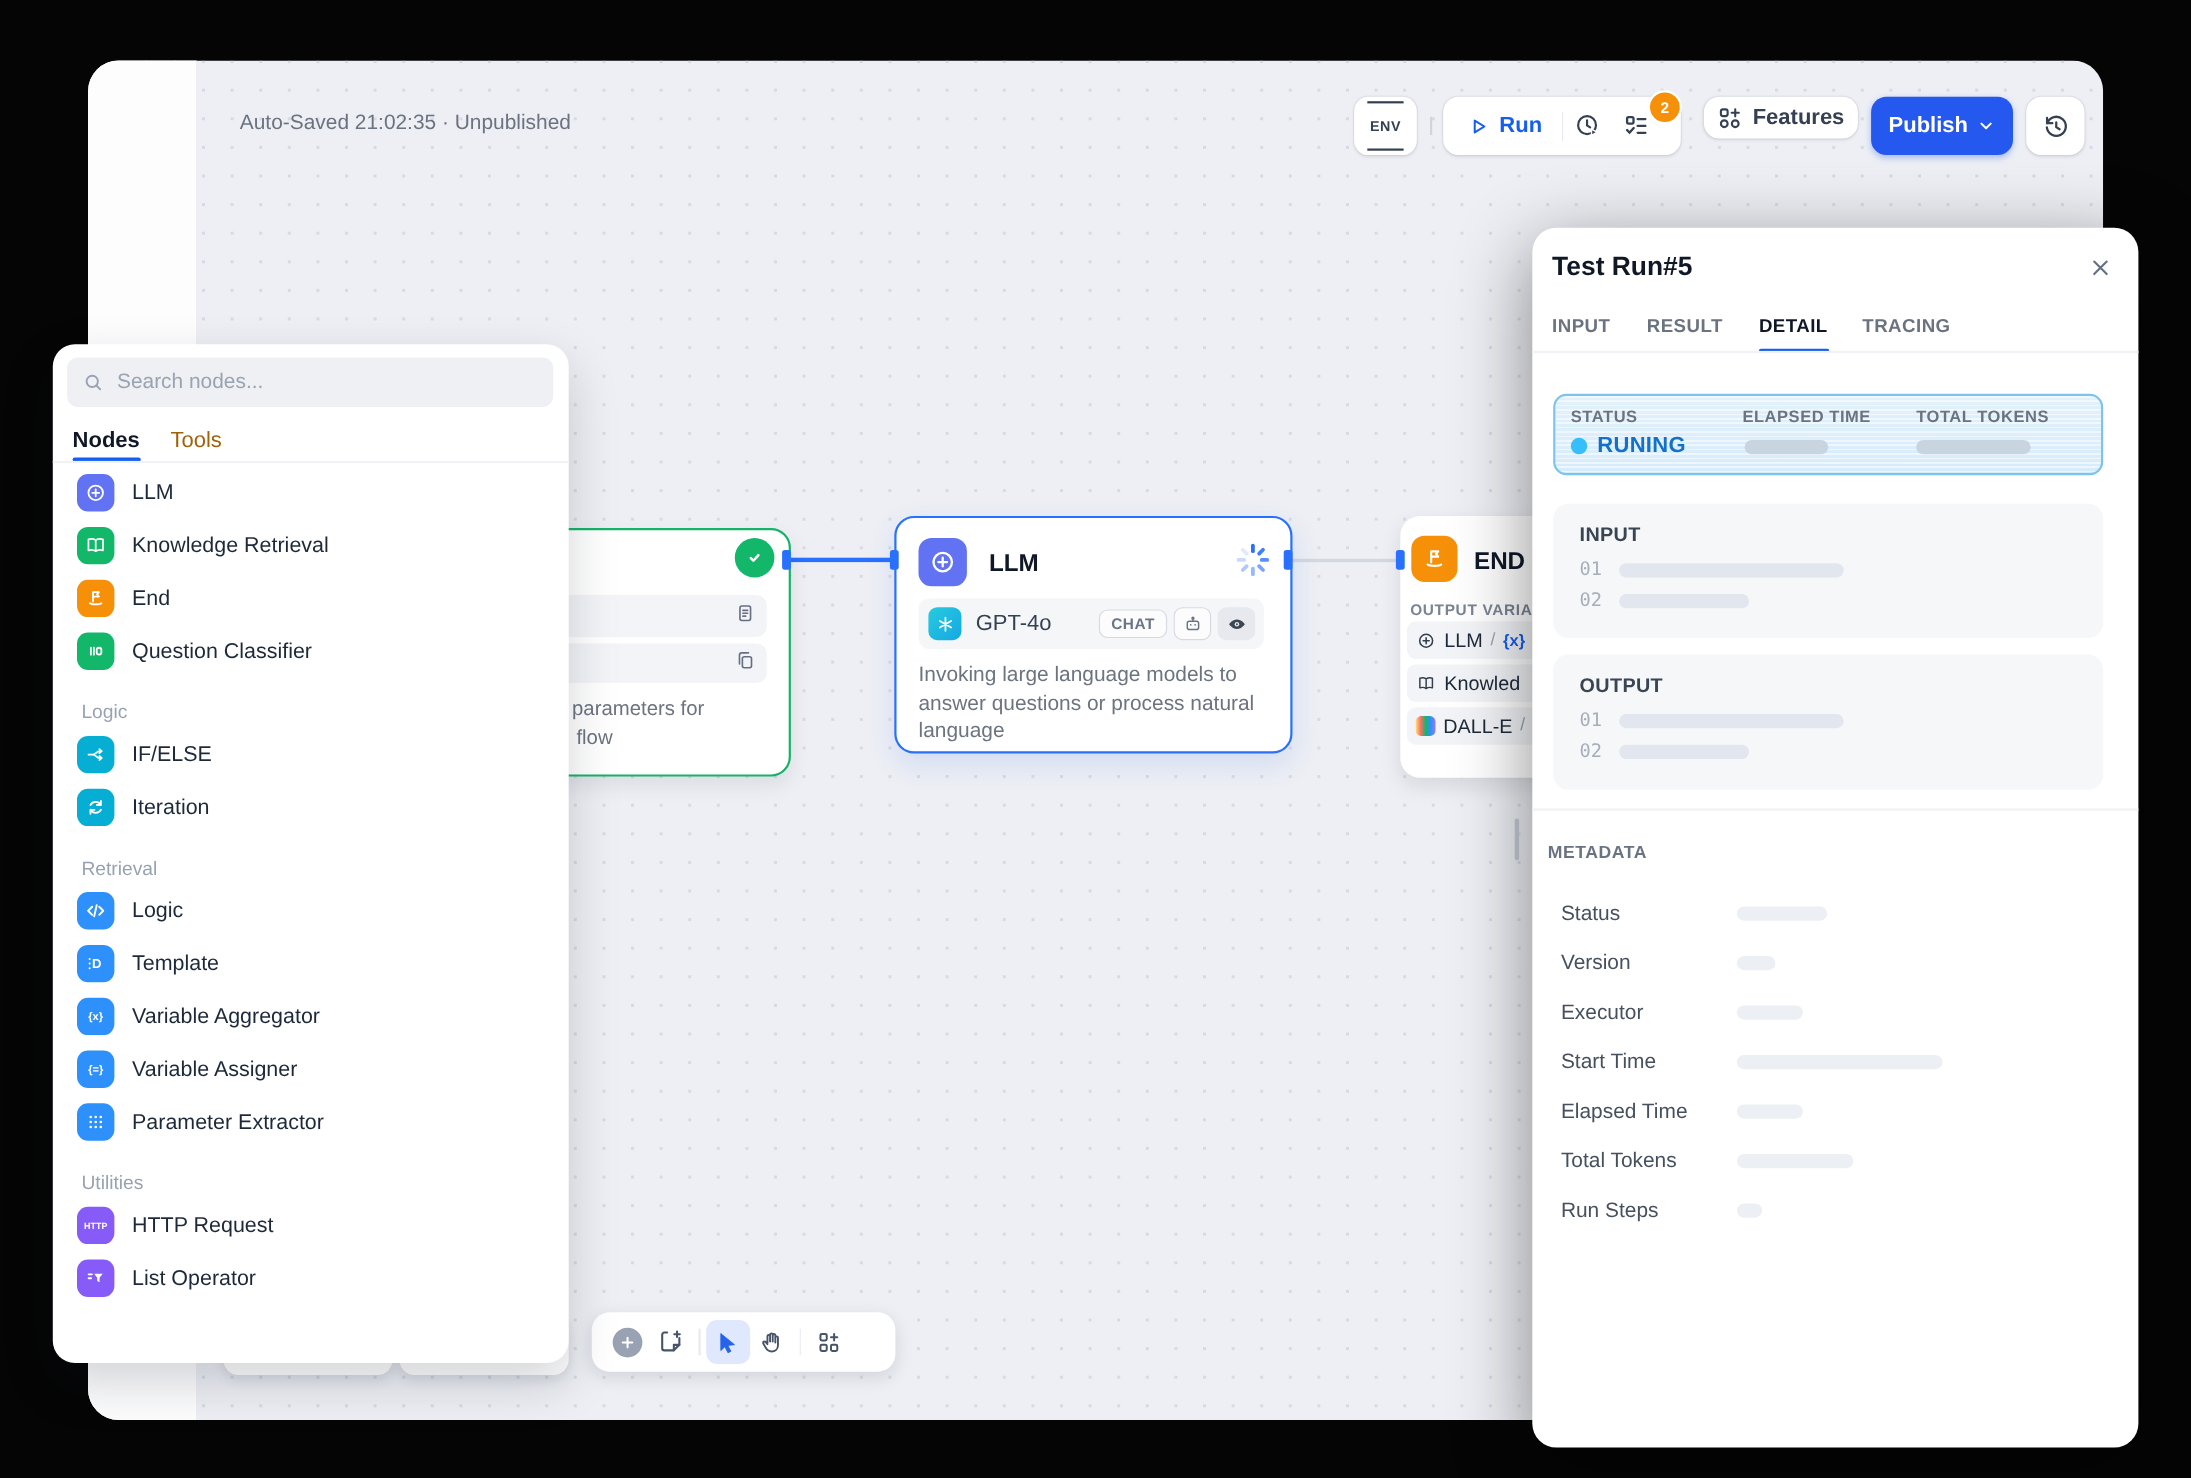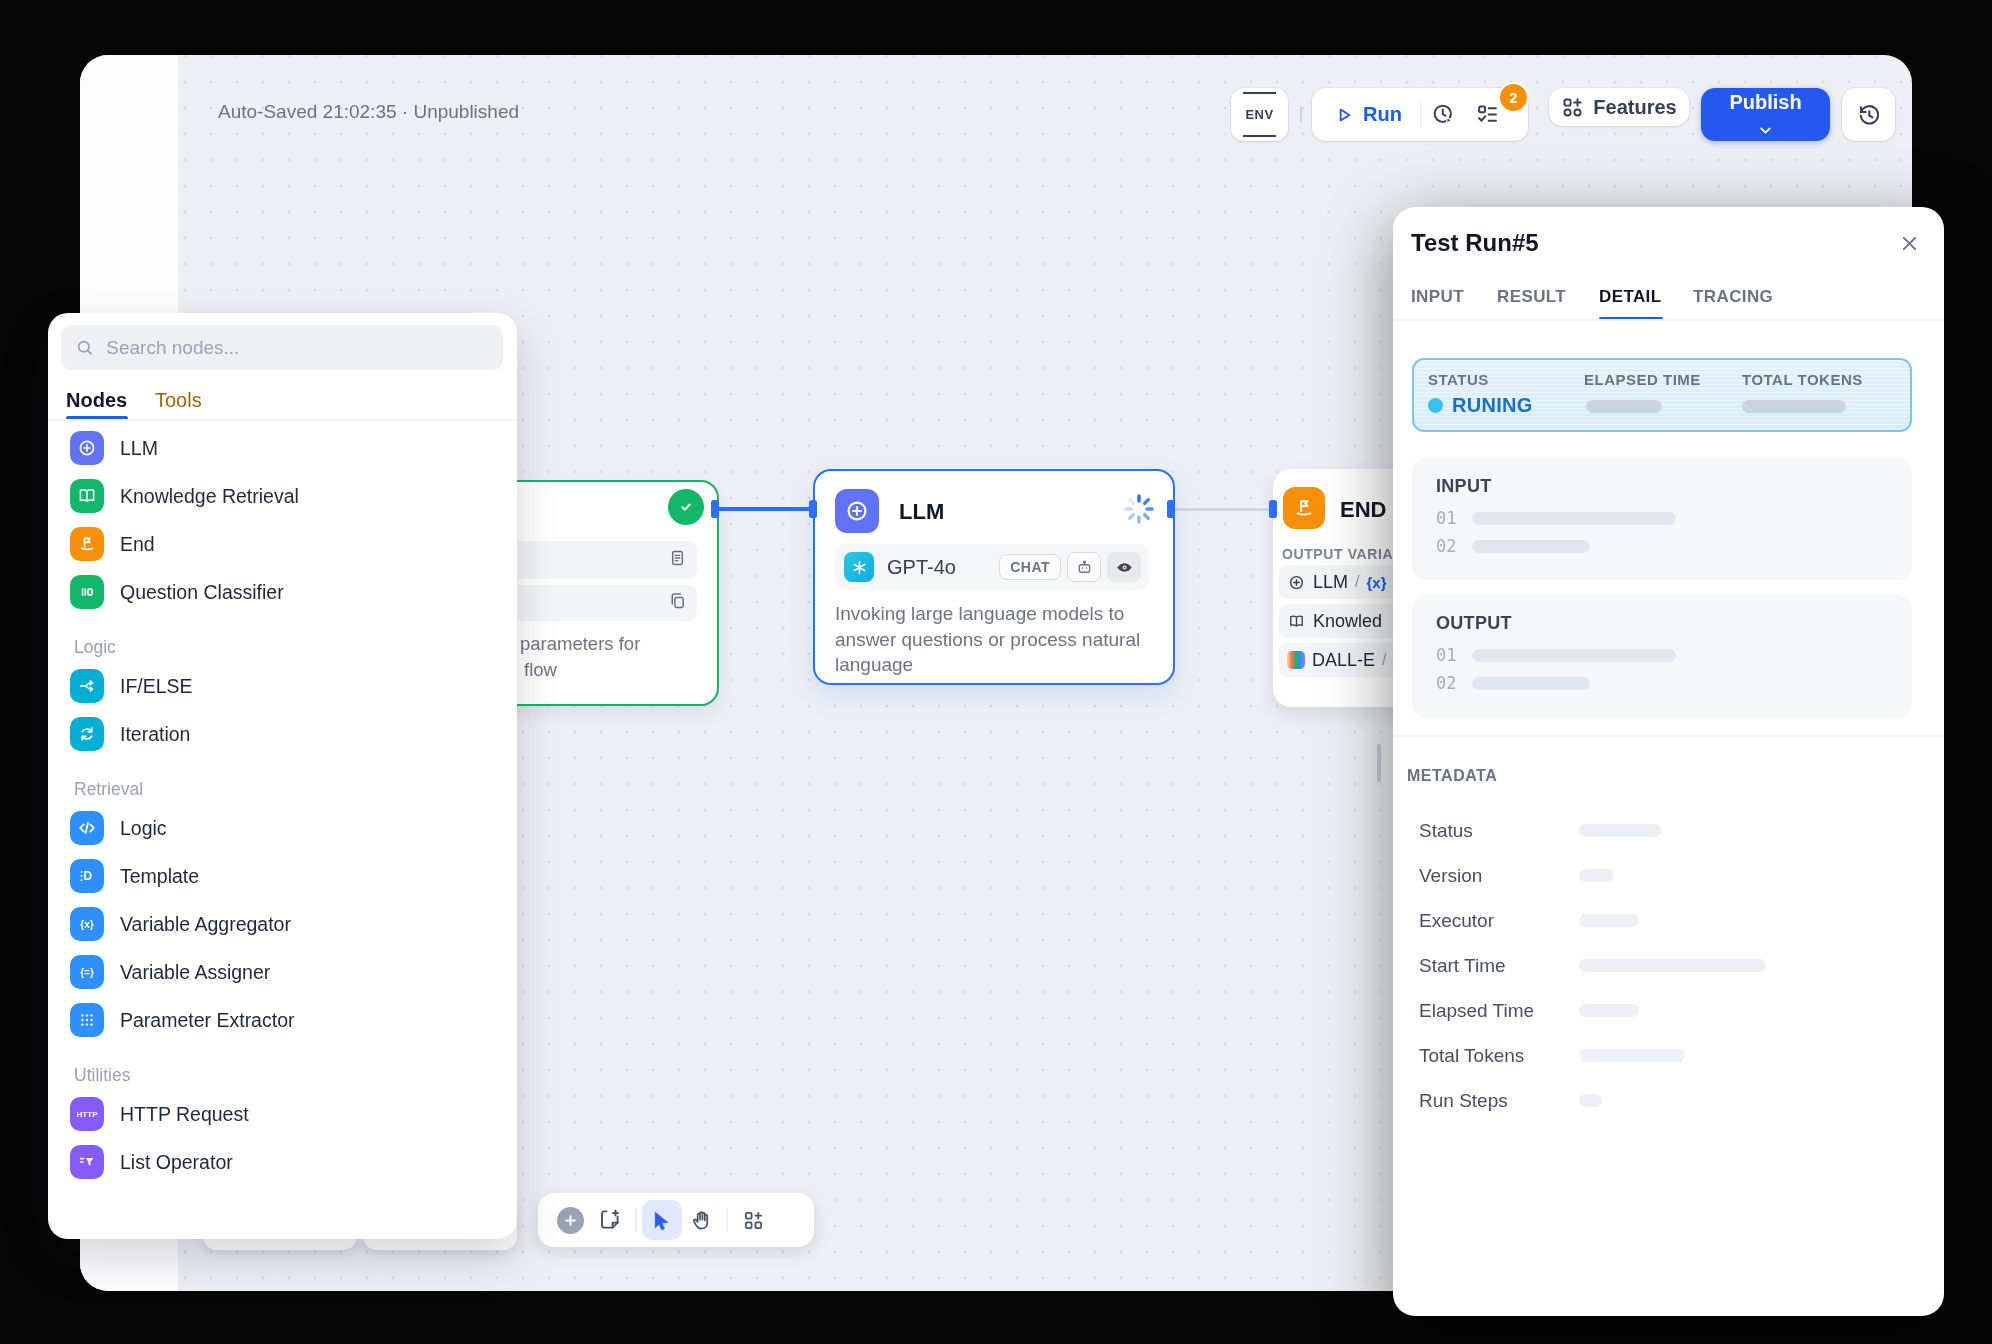--- a/index.html
+++ b/index.html
@@ -28,21 +28,21 @@
   .rungroup{left:1312px;top:88px;width:216px;height:53px;border-radius:14px;justify-content:flex-start;}
   .run-btn{display:flex;align-items:center;gap:9px;padding:0 18px 0 22px;height:100%;cursor:pointer;}
   .run-label{font-size:20px;font-weight:600;color:#155EEF;}
   .vsep{width:1.5px;height:26px;background:#E8EAF0;}
   .icbtn{display:flex;align-items:center;justify-content:center;width:44px;height:100%;cursor:pointer;}
   .badge2{left:1498px;top:82px;width:27px;height:27px;border-radius:50%;background:#F79009;border:2.5px solid #fff;
           color:#fff;font-size:14px;font-weight:800;display:flex;align-items:center;justify-content:center;z-index:4;}
   .features-btn{left:1549px;top:88px;width:140px;height:38px;gap:9px;cursor:pointer;}
   .features-label{font-size:20px;font-weight:600;color:#354052;}
   .publish-btn{left:1701px;top:88px;width:129px;height:53px;border-radius:14px;background:#2458EE;display:flex;
-               align-items:center;justify-content:center;gap:8px;z-index:3;box-shadow:0 2px 6px rgba(36,88,238,.35);cursor:pointer;flex-direction:column;}
+               align-items:center;justify-content:center;gap:8px;z-index:3;box-shadow:0 2px 6px rgba(36,88,238,.35);cursor:pointer;}
   .publish-label{font-size:20px;font-weight:700;color:#fff;}
   .history-btn{left:1842px;top:88px;width:53px;height:53px;}
   
   .node{background:#fff;border-radius:18px;z-index:2;}
   .start-node{left:462px;top:480px;width:253px;height:222px;border:2.5px solid #17B26A;box-shadow:0 8px 18px rgba(16,24,40,.08);}
   .check-badge{left:668px;top:489px;width:36px;height:36px;border-radius:50%;background:#12B76A;display:flex;
                align-items:center;justify-content:center;z-index:3;}
   .gray-pill{position:absolute;background:#F2F4F7;border-radius:9px;display:flex;align-items:center;z-index:3;}
   .sp1{left:480px;top:541px;width:217px;height:38px;}
   .sp2{left:480px;top:585px;width:217px;height:36px;}

